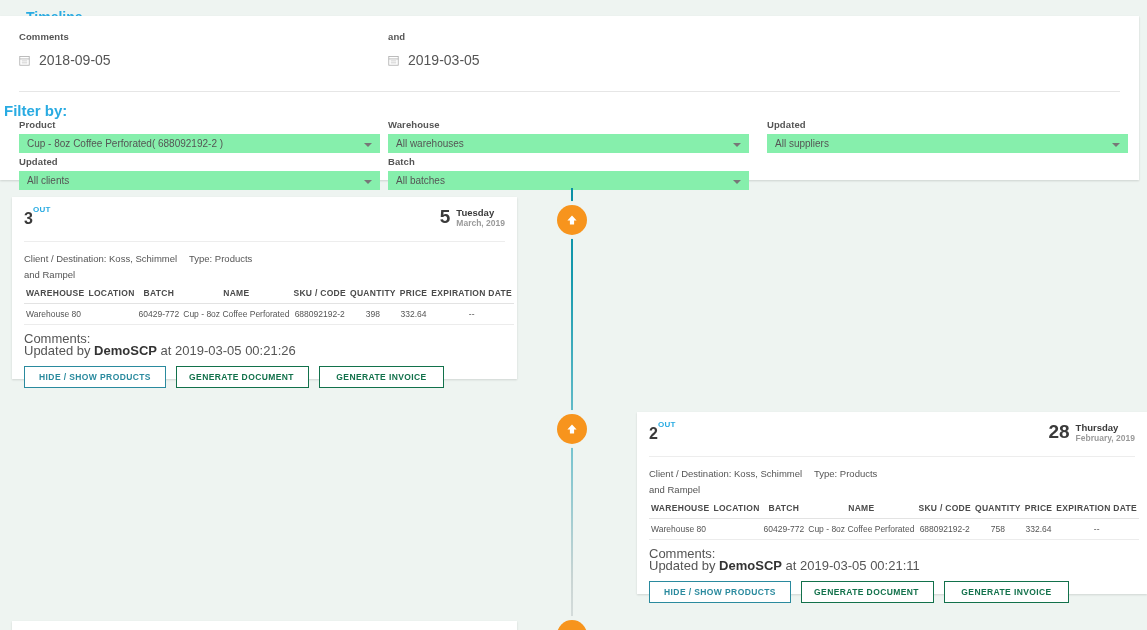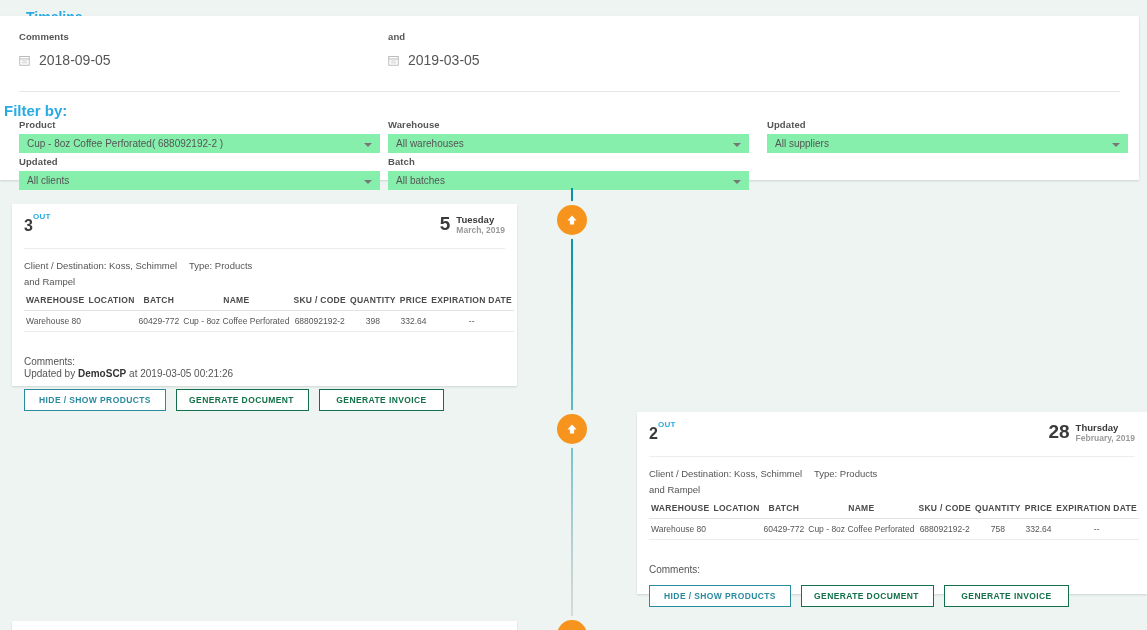--- a/index.html
+++ b/index.html
@@ -142,21 +142,21 @@
   .marker.m3 { top: 620px; }
   .marker svg { display: block; }
 
   
   .card {
     position: absolute;
     background: #ffffff;
     box-shadow: 0 1px 2px rgba(0,0,0,.13);
     box-sizing: border-box;
   }
-  .card.c1 { left: 12px;  top: 204px; width: 505px; height: 182px; }
+  .card.c1 { left: 12px;  top: 197px; width: 505px; height: 182px; }
   .card.c2 { left: 637px; top: 412px; width: 510px; height: 182px; }
   .card.c3 { left: 12px;  top: 621px; width: 505px; height: 60px; }
 
   .card-inner { padding: 10px 12px 0 12px; }
 
   .card-head {
     position: relative;
     height: 34px;
     border-bottom: 1px solid #ededed;
   }
@@ -240,22 +240,22 @@
   .w-wh { width: 16%; }
   .w-loc { width: 12%; }
   .w-bat { width: 12%; }
   .w-nam { width: 24%; }
   .w-sku { width: 13%; }
   .w-qty { width: 9%; }
   .w-pri { width: 8%; }
   .w-exp { width: 14%; }
 
   .comments {
-    margin-top: 24px;
-    font-size: 10px;
+    margin-top: 8px;
+    font-size: 13px;
     color: #555;
     line-height: 12px;
   }
   .comments b { color: #333; }
 
   .btn-row { margin-top: 9px; display: flex; gap: 10px; }
   .btn {
     background: #fff;
     font-size: 8.5px;
     font-weight: bold;
@@ -493,20 +493,21 @@
           <td>688092192-2</td>
           <td>758</td>
           <td>332.64</td>
           <td>--</td>
         </tr>
       </tbody>
     </table>
 
     <div class="comments">
       <div>Comments:</div>
+      <div><span>Updated by </span><b>DemoSCP</b><span> at 2019-03-05 00:21:11</span></div>
     </div>
 
     <div class="btn-row">
       <div class="btn teal b1">HIDE / SHOW PRODUCTS</div>
       <div class="btn green b2">GENERATE DOCUMENT</div>
       <div class="btn green b3">GENERATE INVOICE</div>
     </div>
 
   </div>
 </div>

